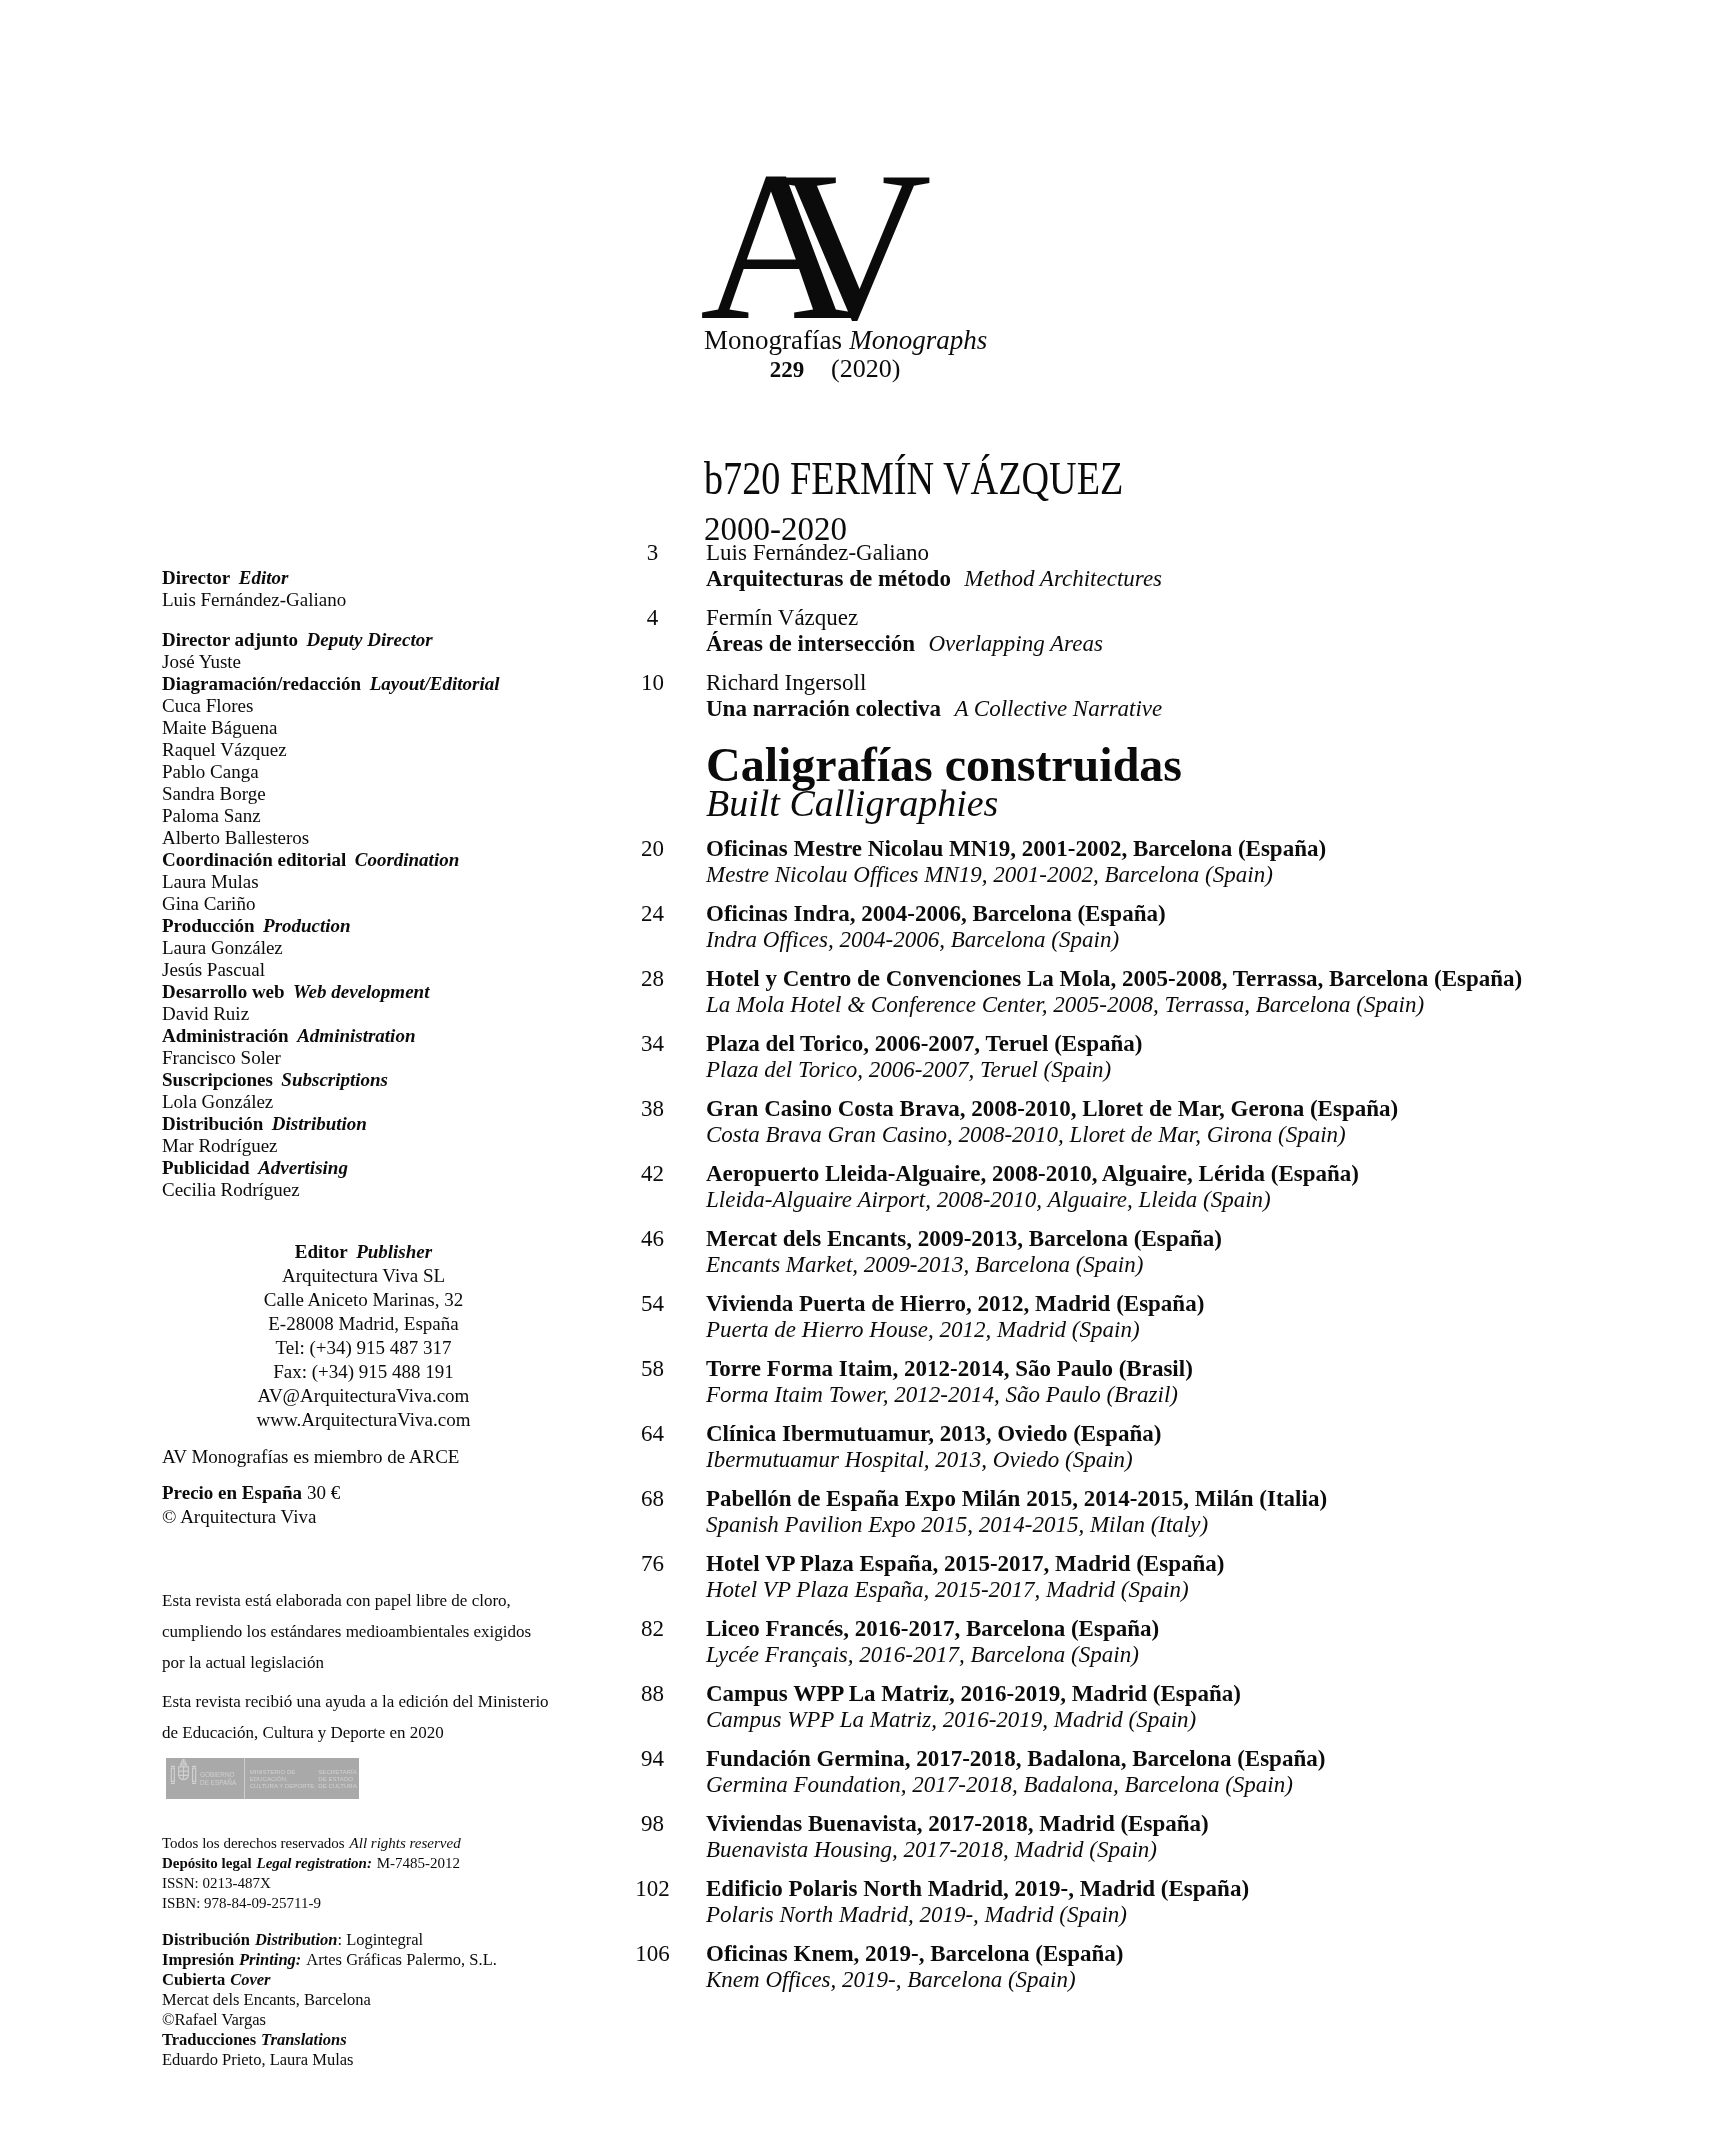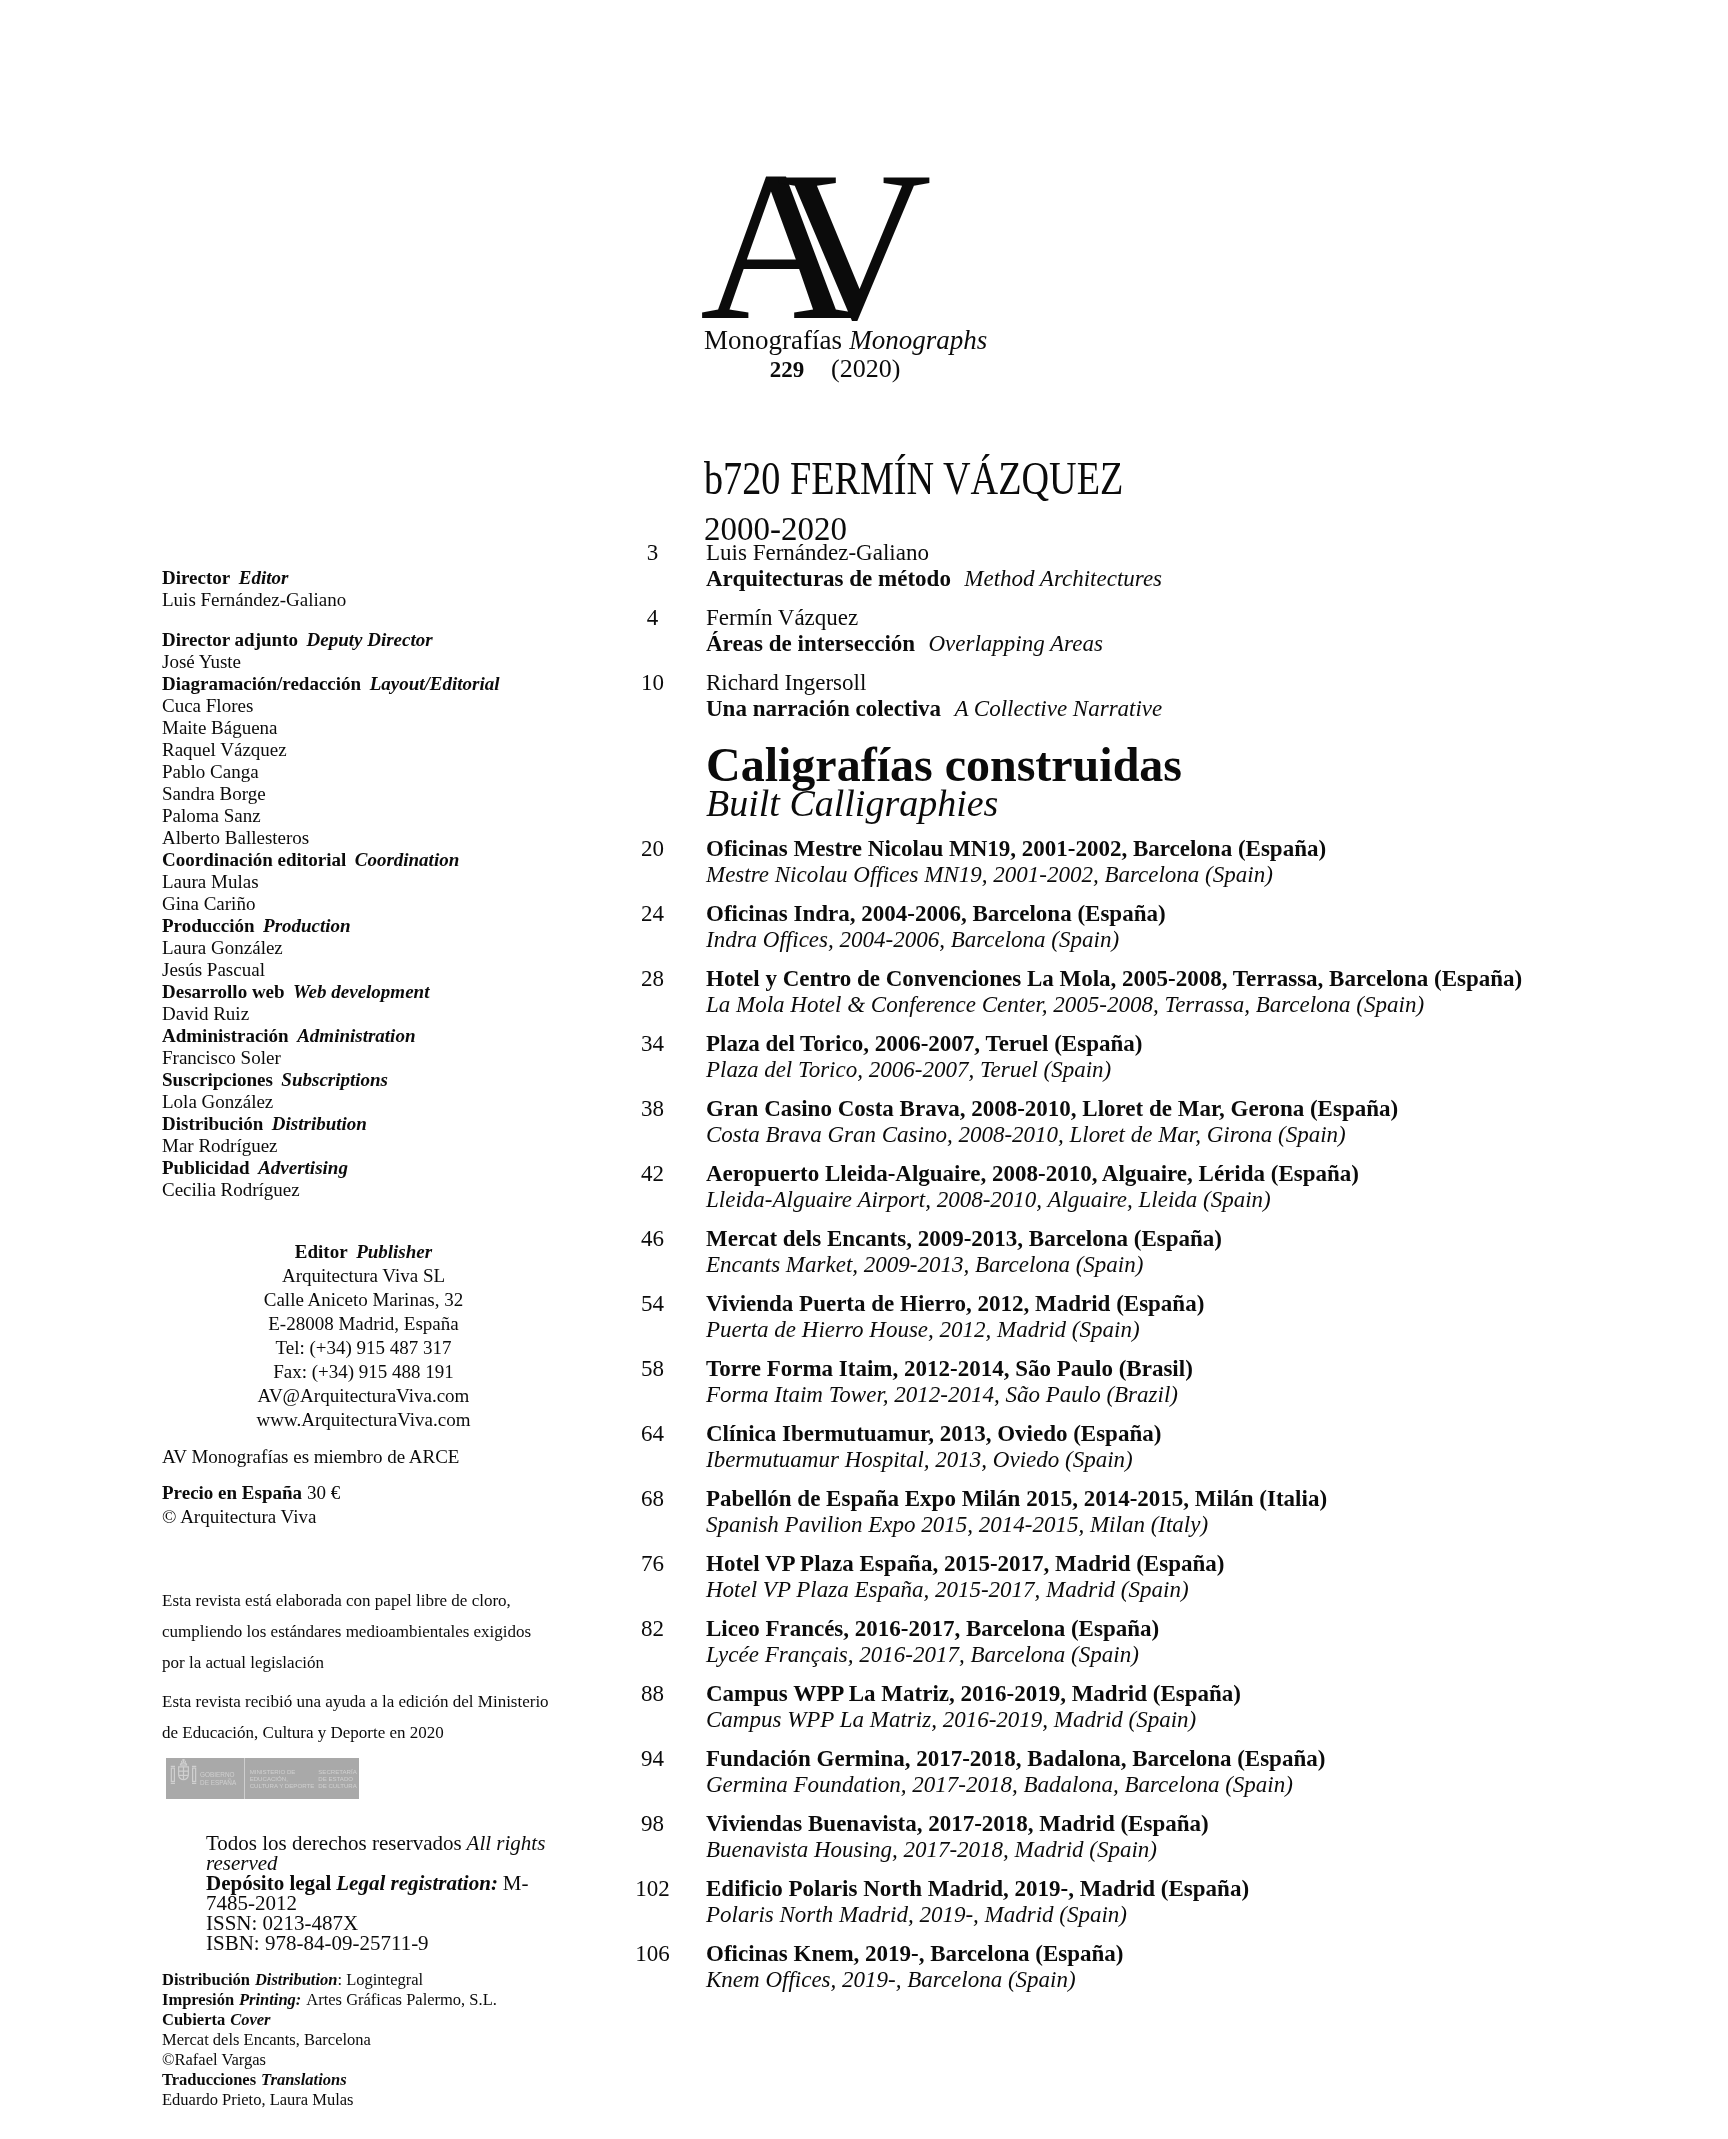--- a/index.html
+++ b/index.html
@@ -76,21 +76,21 @@
     display: flex; align-items: center;
     font-family: "Liberation Sans", sans-serif;
     color: #d0d0d0;
   }
   .ministry .arms { flex: none; margin-left: 3.7px; }
   .ministry .gov { width: 43px; font-size: 6.4px; line-height: 7.3px; margin-left: 3.1px; }
   .ministry .mdiv { width: 1.2px; align-self: stretch; background: #cfcfcf; margin-left: 4.3px; flex: none; }
   .ministry .min { width: 74px; font-size: 6.1px; line-height: 7.3px; margin-left: 4.9px; }
   .ministry .sec { width: 45px; font-size: 6.1px; line-height: 7.3px; margin-left: 1.2px; }
 
-  .legal { margin-top: 34px; font-size: 21px; line-height: 20px; margin-left: 44px; }
+  .legal { margin-top: 34px; font-size: 15px; line-height: 20px; }
   .legal .it { font-style: italic; }
   .legal .b { font-weight: bold; }
   .legal .bit { font-weight: bold; font-style: italic; }
   .production { margin-top: 17px; font-size: 16.5px; line-height: 20px; }
   .production .b { font-weight: bold; }
   .production .bit { font-weight: bold; font-style: italic; }
   .sp { display: inline-block; width: 4.9px; }
 </style>
 </head>
 <body>

